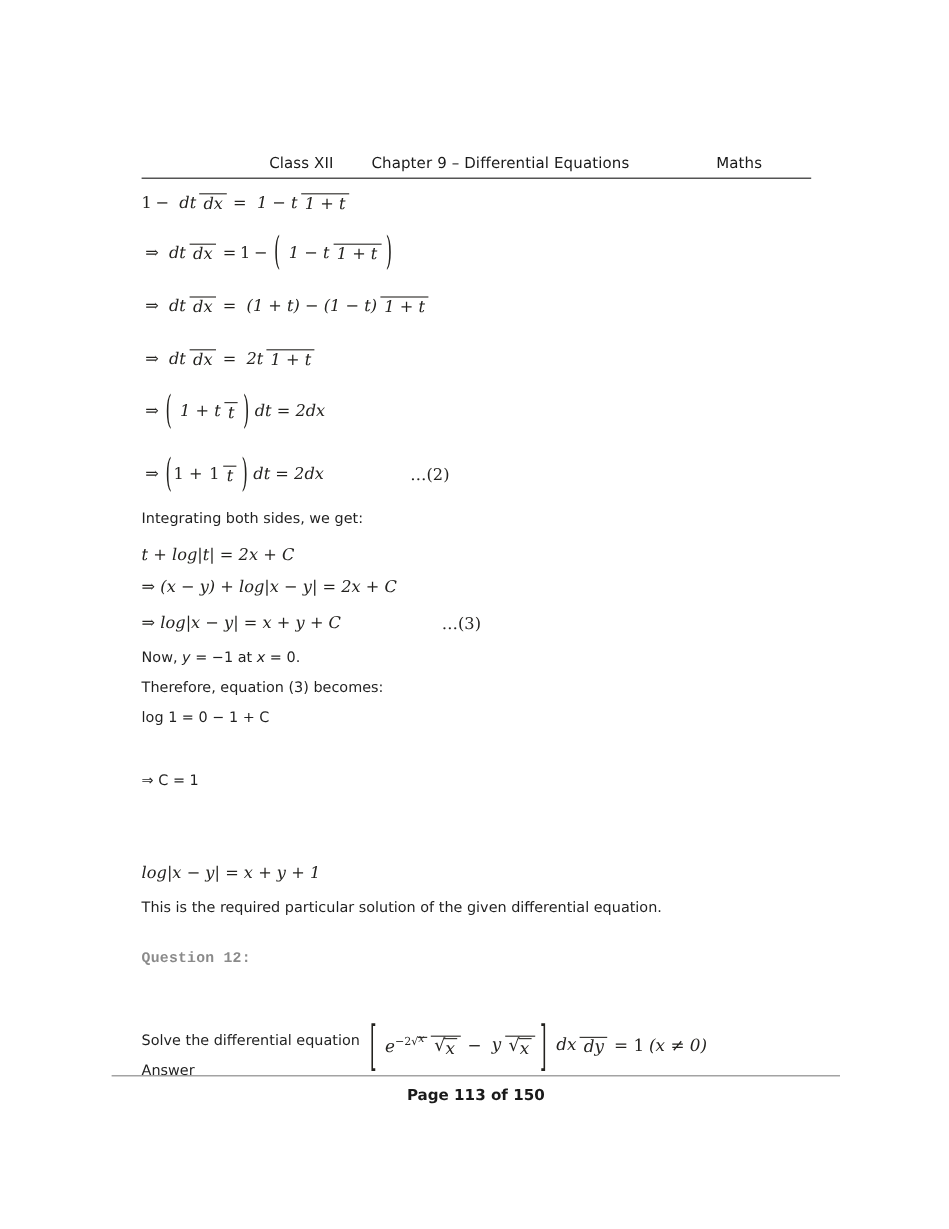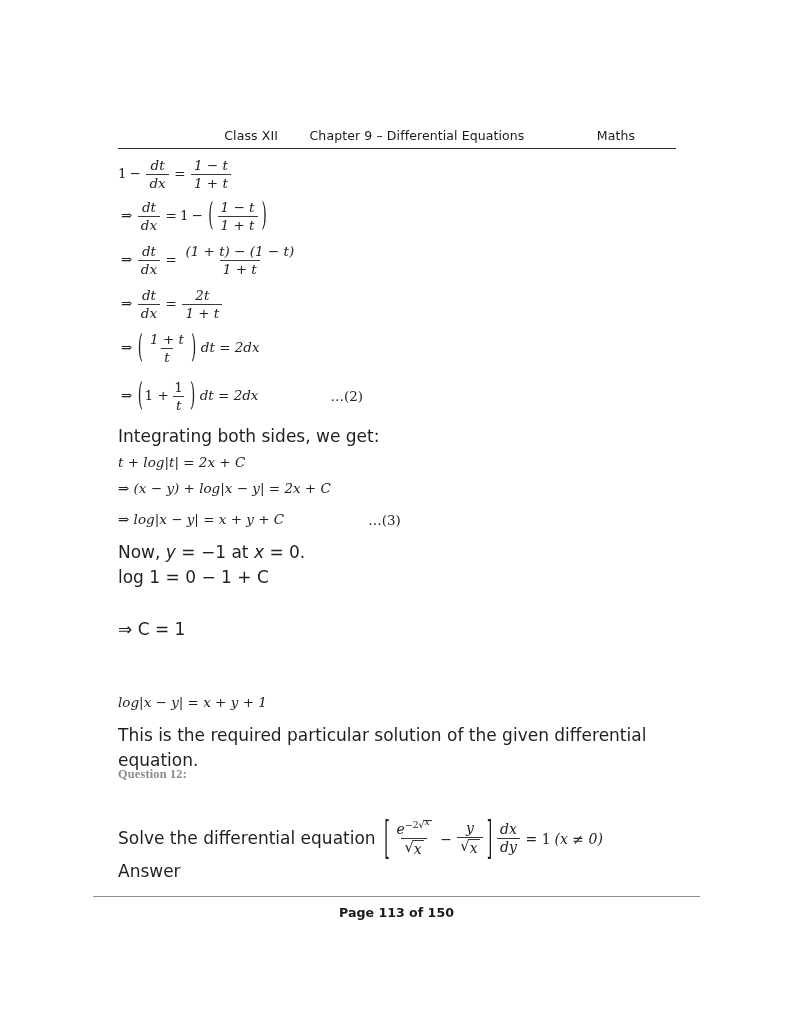--- a/index.html
+++ b/index.html
@@ -44,21 +44,21 @@
   
   .body {
     position: absolute;
     left: 118px;
     top: 158px;
     width: 580px;
   }
 
   .txt {
     font-family: "DejaVu Sans", sans-serif;
-    font-size: 17px;
+    font-size: 12px;
     color: #1f1f1f;
     line-height: 1.45;
   }
   .txt i { font-style: italic; }
 
   
   .math {
     font-family: "DejaVu Serif", "Liberation Serif", serif;
     font-size: 13.5px;
     color: #23221f;
@@ -66,21 +66,21 @@
     display: inline-flex;
     align-items: center;
     line-height: 1;
   }
   .mi { font-style: italic; }
   .op { margin: 0 3px; }
 
   
   .frac {
     display: inline-flex;
-    flex-direction: column;
+    flex-direction: row;
     align-items: center;
     vertical-align: middle;
     margin: 0 2.5px;
     line-height: 1.08;
     justify-content: flex-end;
   }
   .frac > .num { padding: 0 3px 1px 3px; }
   .frac > .den { padding: 1px 3px 0 3px; border-top: 1px solid #3a3936; }
 
   
@@ -113,21 +113,21 @@
 
   .eqrow { display: flex; align-items: center; }
   .eqtag {
     font-family: "DejaVu Serif", "Liberation Serif", serif;
     font-size: 13.5px;
     color: #23221f;
   }
 
   
   .qlabel {
-    font-family: Liberation Serif, serif;
+    font-family: Liberation Mono, monospace;
     font-size: 12.3px;
     font-weight: bold;
     color: #8a8a8a;
     letter-spacing: .2px;
   }
   .solve-row { display: flex; align-items: flex-end; }
 
   
   .footer-rule {
     position: absolute;
@@ -280,20 +280,21 @@
 
     <div class="eqrow" style="height:30px">
       <span class="math mi">⇒ log|x − y| = x + y + C</span>
       <span class="eqtag" style="margin-left:84px">…(3)</span>
     </div>
 
     <div class="txt" style="height:25px;padding-top:5px">
       <span>Now, </span><i>y</i><span> = −1 at </span><i>x</i><span> = 0.</span>
     </div>
 
+    <div class="txt" style="height:25px">Therefore, equation (3) becomes:</div>
 
     <div class="txt" style="height:25px">log 1 = 0 − 1 + C</div>
 
     <div style="height:27px"></div>
 
     <div class="txt" style="height:25px">⇒ C = 1</div>
 
     <div style="height:50px"></div>
 
 

